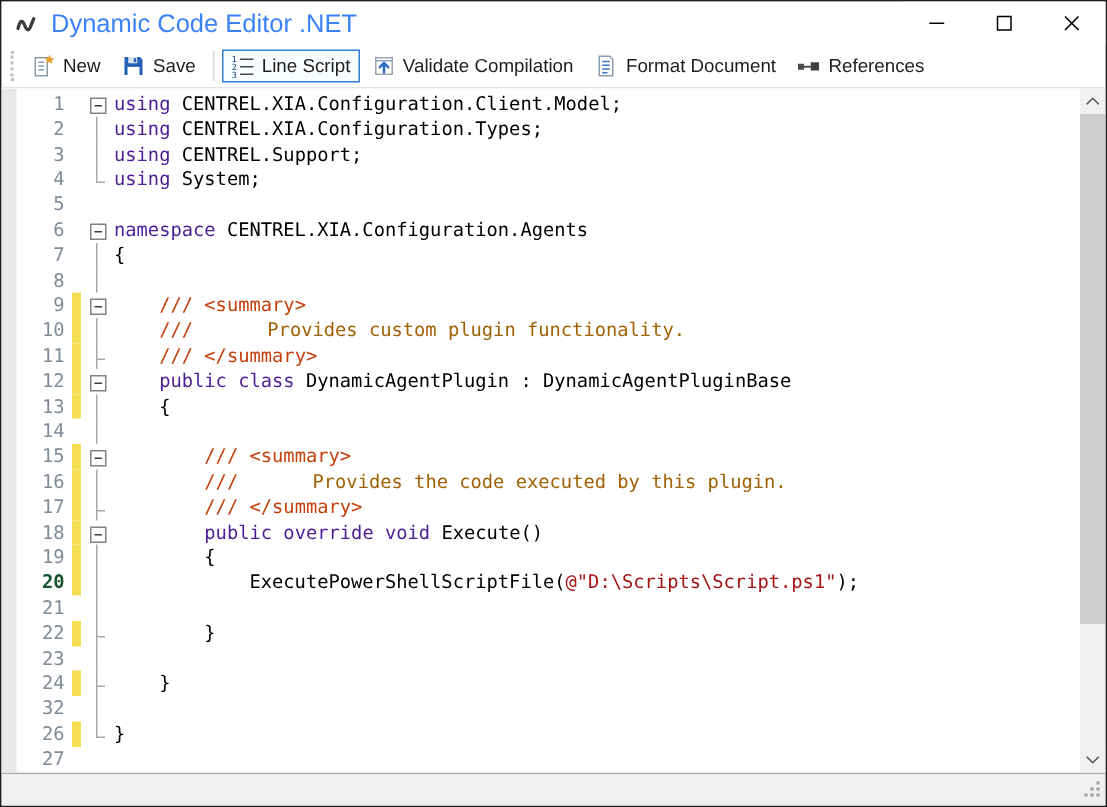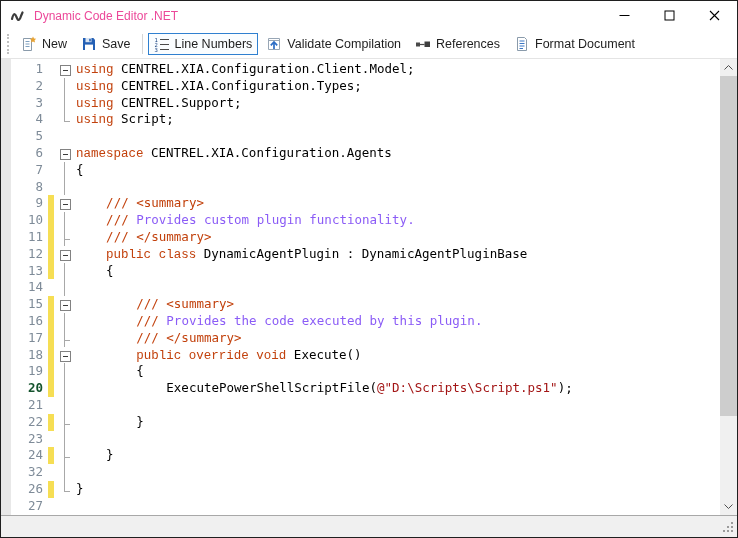--- a/index.html
+++ b/index.html
@@ -4,21 +4,21 @@
 <style>
   html,body{margin:0;padding:0;background:#d9d9d9;}
   .window{
     position:relative;width:738px;height:538px;box-sizing:border-box;
     border:1px solid #1f1f1f;background:#fff;
     font-family:"Liberation Sans", sans-serif;overflow:hidden;
   }
   
   .titlebar{height:29px;display:flex;align-items:center;background:#fff;}
   .app-icon{margin:0 8px 0 9px;display:flex;align-items:center;}
-  .title-text{font-size:12px;color:#ec4899;}
+  .title-text{font-size:17px;color:#3b82f6;}
   .win-controls{margin-left:auto;display:flex;height:100%;}
   .win-btn{width:45px;height:100%;display:flex;align-items:center;justify-content:center;background:#fff;border:none;padding:0;}
   
   .toolbar{height:28px;display:flex;align-items:center;background:#fff;border-bottom:1px solid #e4e4e4;padding-left:5px;}
   .tb-grip{width:0;height:20px;border-left:2px dotted #c0c0c0;margin:0 5px 0 1px;}
   .tb-btn{display:flex;align-items:center;gap:5px;background:transparent;border:1px solid transparent;
           padding:2px 5px;margin:0 1px;font-family:"Liberation Sans",sans-serif;font-size:12.5px;color:#1e1e1e;}
   .tb-btn.active{border:1px solid #2f80d0;background:#fafdff;}
   .tb-sep{width:1px;height:20px;background:#d6d6d6;margin:0 4px;}
   .tb-ico{display:flex;align-items:center;}
@@ -35,24 +35,24 @@
   .fold{position:relative;flex:0 0 22px;}
   .fbox{position:absolute;left:6px;top:4px;width:9px;height:9px;border:1px solid #828282;background:#fff;box-sizing:content-box;}
   .fbox::after{content:"";position:absolute;left:2px;top:4px;width:5px;height:1px;background:#3c3c3c;}
   .fv::before{content:"";position:absolute;left:10px;top:0;width:1px;height:100%;background:#a8a8a8;}
   .fl::before{content:"";position:absolute;left:10px;top:0;width:1px;height:11px;background:#a8a8a8;}
   .fl::after{content:"";position:absolute;left:10px;top:10px;width:6px;height:1px;background:#a8a8a8;}
   .ft::before{content:"";position:absolute;left:10px;top:0;width:1px;height:100%;background:#a8a8a8;}
   .ft::after{content:"";position:absolute;left:10px;top:10px;width:6px;height:1px;background:#a8a8a8;}
   .fl,.fv,.ft{position:absolute;inset:0;}
   .codetext{color:#000;}
-  .c-k{color:#c2410c;font-family:Liberation Mono, monospace;}
+  .c-k{color:#4c1d95;}
   .c-n{color:#000000;}
   .c-g{color:#c2410c;}
-  .c-gr{color:#8b5cf6;}
+  .c-gr{color:#a16207;margin-left:42px;}
   .c-s{color:#a31515;}
   
   .vscroll{position:absolute;top:0;right:0;width:17px;height:100%;background:#f0f0f0;}
   .vs-btn{position:absolute;left:0;width:17px;height:17px;display:flex;align-items:center;justify-content:center;background:#f0f0f0;border:none;padding:0;}
   .vs-up{top:0;} .vs-down{bottom:0;}
   .vs-thumb{position:absolute;left:0;top:17px;width:17px;height:340px;background:#cdcdcd;}
   
   .statusbar{height:24px;background:#f0f0f0;border-top:1px solid #a8a8a8;display:flex;align-items:flex-end;justify-content:flex-end;}
   .resize-grip{margin:0 2px 2px 0;}
 </style>
@@ -117,64 +117,64 @@
 
     <button class="tb-btn active">
       <span class="tb-ico">
         <svg width="16" height="16" viewBox="0 0 16 16">
           <text x="0.5" y="5.6" font-size="5.6" font-family="'DejaVu Sans Mono',monospace" fill="#16417f">1</text>
           <text x="0.5" y="10.8" font-size="5.6" font-family="'DejaVu Sans Mono',monospace" fill="#16417f">2</text>
           <text x="0.5" y="16" font-size="5.6" font-family="'DejaVu Sans Mono',monospace" fill="#16417f">3</text>
           <path d="M6 3.5h9M6 8.5h9M6 13.5h9" stroke="#4a4a4a"></path>
         </svg>
       </span>
-      <span class="tb-label">Line Numbers</span>
+      <span class="tb-label">Line Script</span>
     </button>
 
     <button class="tb-btn">
       <span class="tb-ico">
         <svg width="16" height="16" viewBox="0 0 16 16">
           <path d="M2.5 2.5h11v11h-11z" fill="#fff" stroke="#98a6b5"></path>
           <path d="M2.5 4.5h11" stroke="#98a6b5"></path>
           <path d="M8 13V6.6" stroke="#2b6cc4" stroke-width="1.7"></path>
           <path d="M4.8 9.3L8 6l3.2 3.3" fill="none" stroke="#2b6cc4" stroke-width="1.7"></path>
         </svg>
       </span>
       <span class="tb-label">Validate Compilation</span>
     </button>
 
     <button class="tb-btn">
       <span class="tb-ico">
         <svg width="16" height="16" viewBox="0 0 16 16">
+          <path d="M3.5 1.5h7l2 2v11h-9z" fill="#fff" stroke="#8a9bab"></path>
+          <path d="M5.5 5h5M5.5 7.5h5M5.5 10h5M5.5 12.5h3.5" stroke="#3a76c4"></path>
+        </svg>
+      </span>
+      <span class="tb-label">Format Document</span>
+    </button>
+
+    <button class="tb-btn">
+      <span class="tb-ico">
+        <svg width="16" height="16" viewBox="0 0 16 16">
           <rect x="1" y="6.5" width="4" height="4" fill="#4a4a4a"></rect>
           <path d="M5 8.5h4.5" stroke="#4a4a4a" stroke-width="1.2"></path>
           <rect x="9.5" y="5.5" width="5.5" height="5.5" fill="#3f3f3f"></rect>
         </svg>
       </span>
       <span class="tb-label">References</span>
-    </button>
-
-    <button class="tb-btn">
-      <span class="tb-ico">
-        <svg width="16" height="16" viewBox="0 0 16 16">
-          <path d="M3.5 1.5h7l2 2v11h-9z" fill="#fff" stroke="#8a9bab"></path>
-          <path d="M5.5 5h5M5.5 7.5h5M5.5 10h5M5.5 12.5h3.5" stroke="#3a76c4"></path>
-        </svg>
-      </span>
-      <span class="tb-label">Format Document</span>
     </button>
   </div>
 
   <div class="editor">
     <div class="indicator-strip"></div>
     <div class="code-lines">
         <div class="row"><span class="ln">1</span><span class="chg"></span><span class="fold"><span class="fbox"></span></span><span class="codetext"><span class="c-k">using</span><span class="c-n"> CENTREL.XIA.Configuration.Client.Model;</span></span></div>
         <div class="row"><span class="ln">2</span><span class="chg"></span><span class="fold"><span class="fv"></span></span><span class="codetext"><span class="c-k">using</span><span class="c-n"> CENTREL.XIA.Configuration.Types;</span></span></div>
         <div class="row"><span class="ln">3</span><span class="chg"></span><span class="fold"><span class="fv"></span></span><span class="codetext"><span class="c-k">using</span><span class="c-n"> CENTREL.Support;</span></span></div>
-        <div class="row"><span class="ln">4</span><span class="chg"></span><span class="fold"><span class="fl"></span></span><span class="codetext"><span class="c-k">using</span><span class="c-n"> Script;</span></span></div>
+        <div class="row"><span class="ln">4</span><span class="chg"></span><span class="fold"><span class="fl"></span></span><span class="codetext"><span class="c-k">using</span><span class="c-n"> System;</span></span></div>
         <div class="row"><span class="ln">5</span><span class="chg"></span><span class="fold"></span><span class="codetext"></span></div>
         <div class="row"><span class="ln">6</span><span class="chg"></span><span class="fold"><span class="fbox"></span></span><span class="codetext"><span class="c-k">namespace</span><span class="c-n"> CENTREL.XIA.Configuration.Agents</span></span></div>
         <div class="row"><span class="ln">7</span><span class="chg"></span><span class="fold"><span class="fv"></span></span><span class="codetext"><span class="c-n">{</span></span></div>
         <div class="row"><span class="ln">8</span><span class="chg"></span><span class="fold"><span class="fv"></span></span><span class="codetext"></span></div>
         <div class="row"><span class="ln">9</span><span class="chg on"></span><span class="fold"><span class="fbox"></span></span><span class="codetext"><span class="c-n">    </span><span class="c-g">/// &lt;summary&gt;</span></span></div>
         <div class="row"><span class="ln">10</span><span class="chg on"></span><span class="fold"><span class="fv"></span></span><span class="codetext"><span class="c-n">    </span><span class="c-g">/// </span><span class="c-gr">Provides custom plugin functionality.</span></span></div>
         <div class="row"><span class="ln">11</span><span class="chg on"></span><span class="fold"><span class="ft"></span></span><span class="codetext"><span class="c-n">    </span><span class="c-g">/// &lt;/summary&gt;</span></span></div>
         <div class="row"><span class="ln">12</span><span class="chg on"></span><span class="fold"><span class="fbox"></span></span><span class="codetext"><span class="c-n">    </span><span class="c-k">public</span><span class="c-n"> </span><span class="c-k">class</span><span class="c-n"> DynamicAgentPlugin : DynamicAgentPluginBase</span></span></div>
         <div class="row"><span class="ln">13</span><span class="chg on"></span><span class="fold"><span class="fv"></span></span><span class="codetext"><span class="c-n">    {</span></span></div>
         <div class="row"><span class="ln">14</span><span class="chg"></span><span class="fold"><span class="fv"></span></span><span class="codetext"></span></div>

